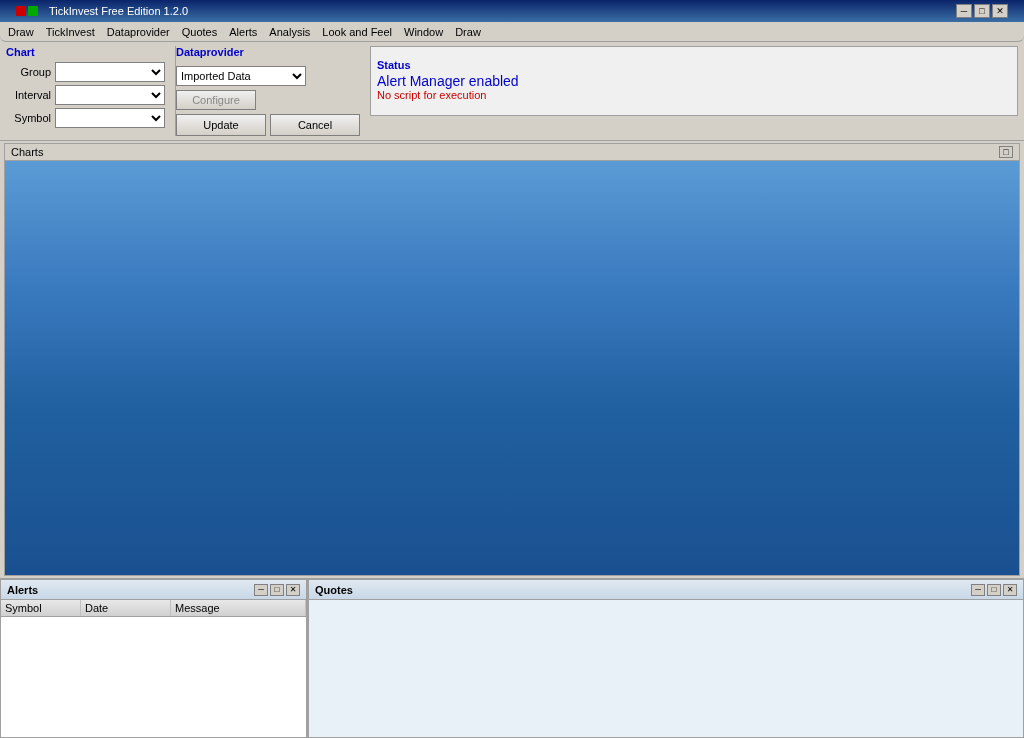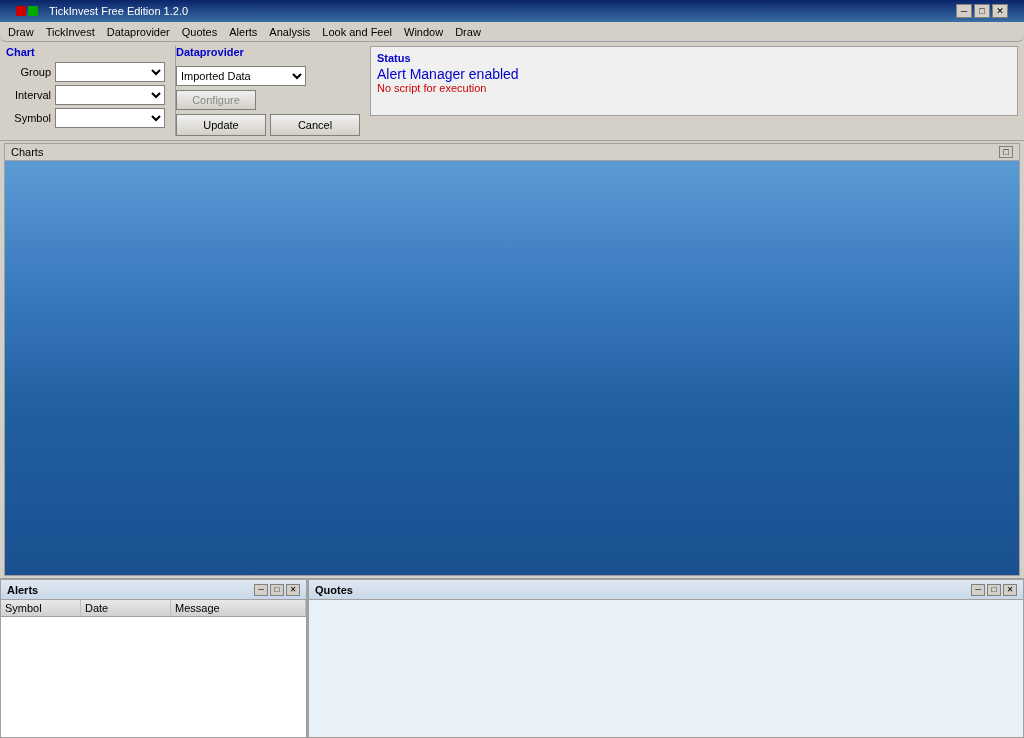--- a/index.html
+++ b/index.html
@@ -164,21 +164,21 @@
       background: linear-gradient(to bottom, #f0f0f0, #d4d0c8);
       border: 1px solid #808080;
       font-size: 11px;
       cursor: pointer;
     }
 
     
     #status-section {
       border: 1px solid #a0a0a0;
       background: #f0f0f0;
-      padding: 5px 6px;
+      padding: 12px 6px;
       min-width: 490px;
       height: 70px;
       flex: 1;
     }
     .status-label {
       font-size: 11px;
       color: #0000cc;
       font-weight: bold;
       margin-bottom: 2px;
     }

